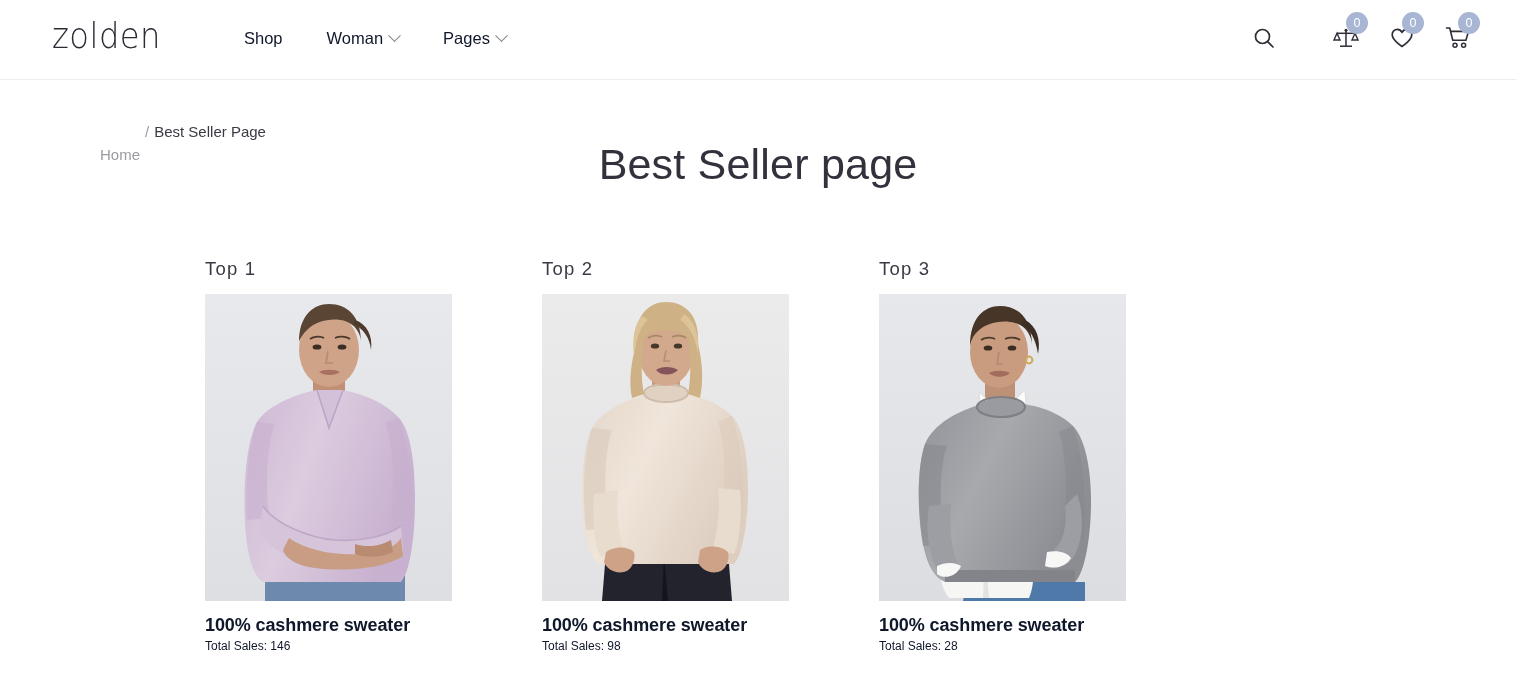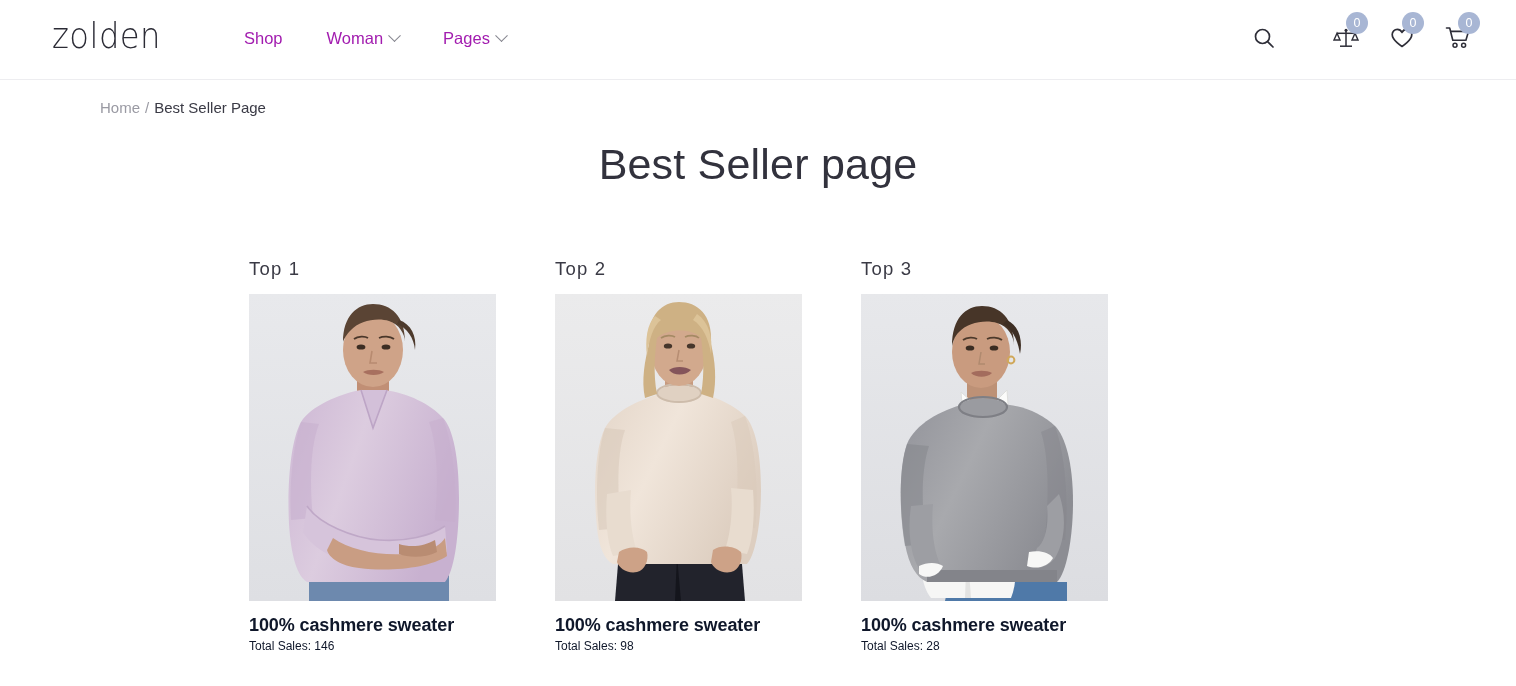--- a/index.html
+++ b/index.html
@@ -48,21 +48,21 @@
     align-items: center;
     gap: 0px;
   }
   .nav-item {
     display: flex;
     align-items: center;
     gap: 7px;
     padding: 0 22px;
     height: 76px;
     font-size: 16.5px;
-    color: #a21caf;
+    color: #0f172a;
     cursor: pointer;
     white-space: nowrap;
   }
   .chev {
     display: inline-block;
     width: 9px; height: 9px;
     border-right: 1.7px solid #86868f;
     border-bottom: 1.7px solid #86868f;
     transform: rotate(45deg) translate(-2px,-2px);
   }
@@ -106,21 +106,21 @@
   
   .breadcrumb {
     position: absolute;
     left: 100px;
     top: 99px;
     font-size: 15px;
     display: flex;
     align-items: center;
     gap: 0;
   }
-  .bc-home { color: #9a9aa3; cursor: pointer; }
+  .bc-home { color: #9a9aa3; cursor: pointer; margin-top: 47px; }
   .bc-sep  { color: #9a9aa3; margin: 0 5px; }
   .bc-cur  { color: #3a3a45; }
 
   
   .page-title {
     position: absolute;
     top: 140px;
     left: 0;
     width: 100%;
     text-align: center;
@@ -129,22 +129,21 @@
     color: #32323d;
     letter-spacing: 0.2px;
   }
 
   
   .grid {
     position: absolute;
     top: 258px;
     left: 205px;
     display: flex;
-    gap: 59px;
-    margin-left: 44px;
+    gap: 90px;
   }
   .card { width: 247px; cursor: pointer; }
 
   .rank {
     font-size: 18.5px;
     color: #3a3a45;
     margin-bottom: 14px;
     letter-spacing: 1.2px;
   }
 

